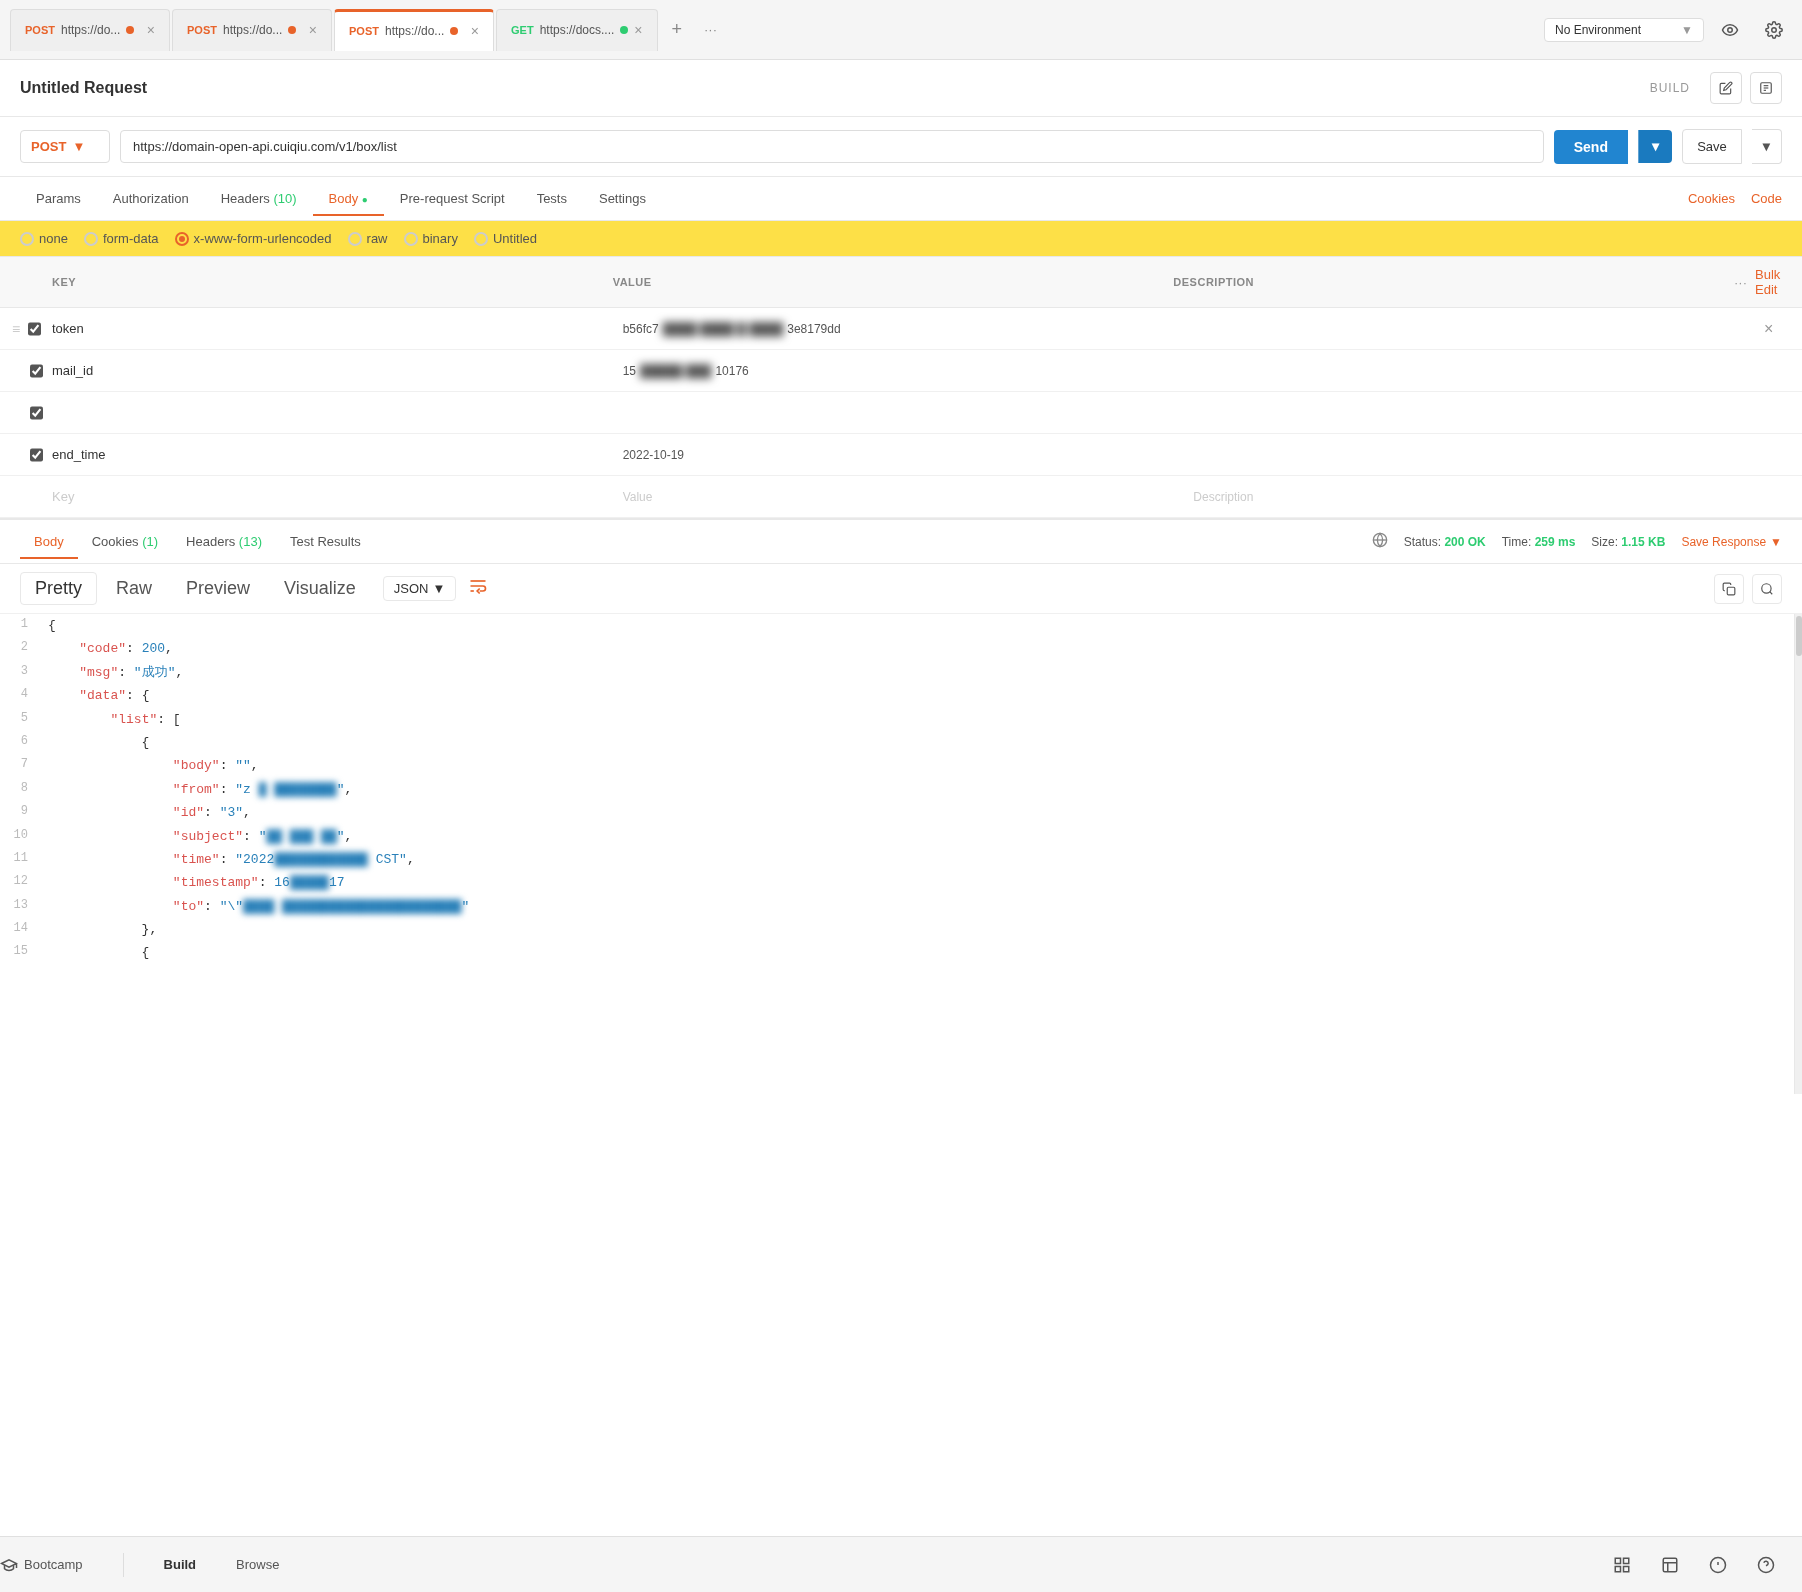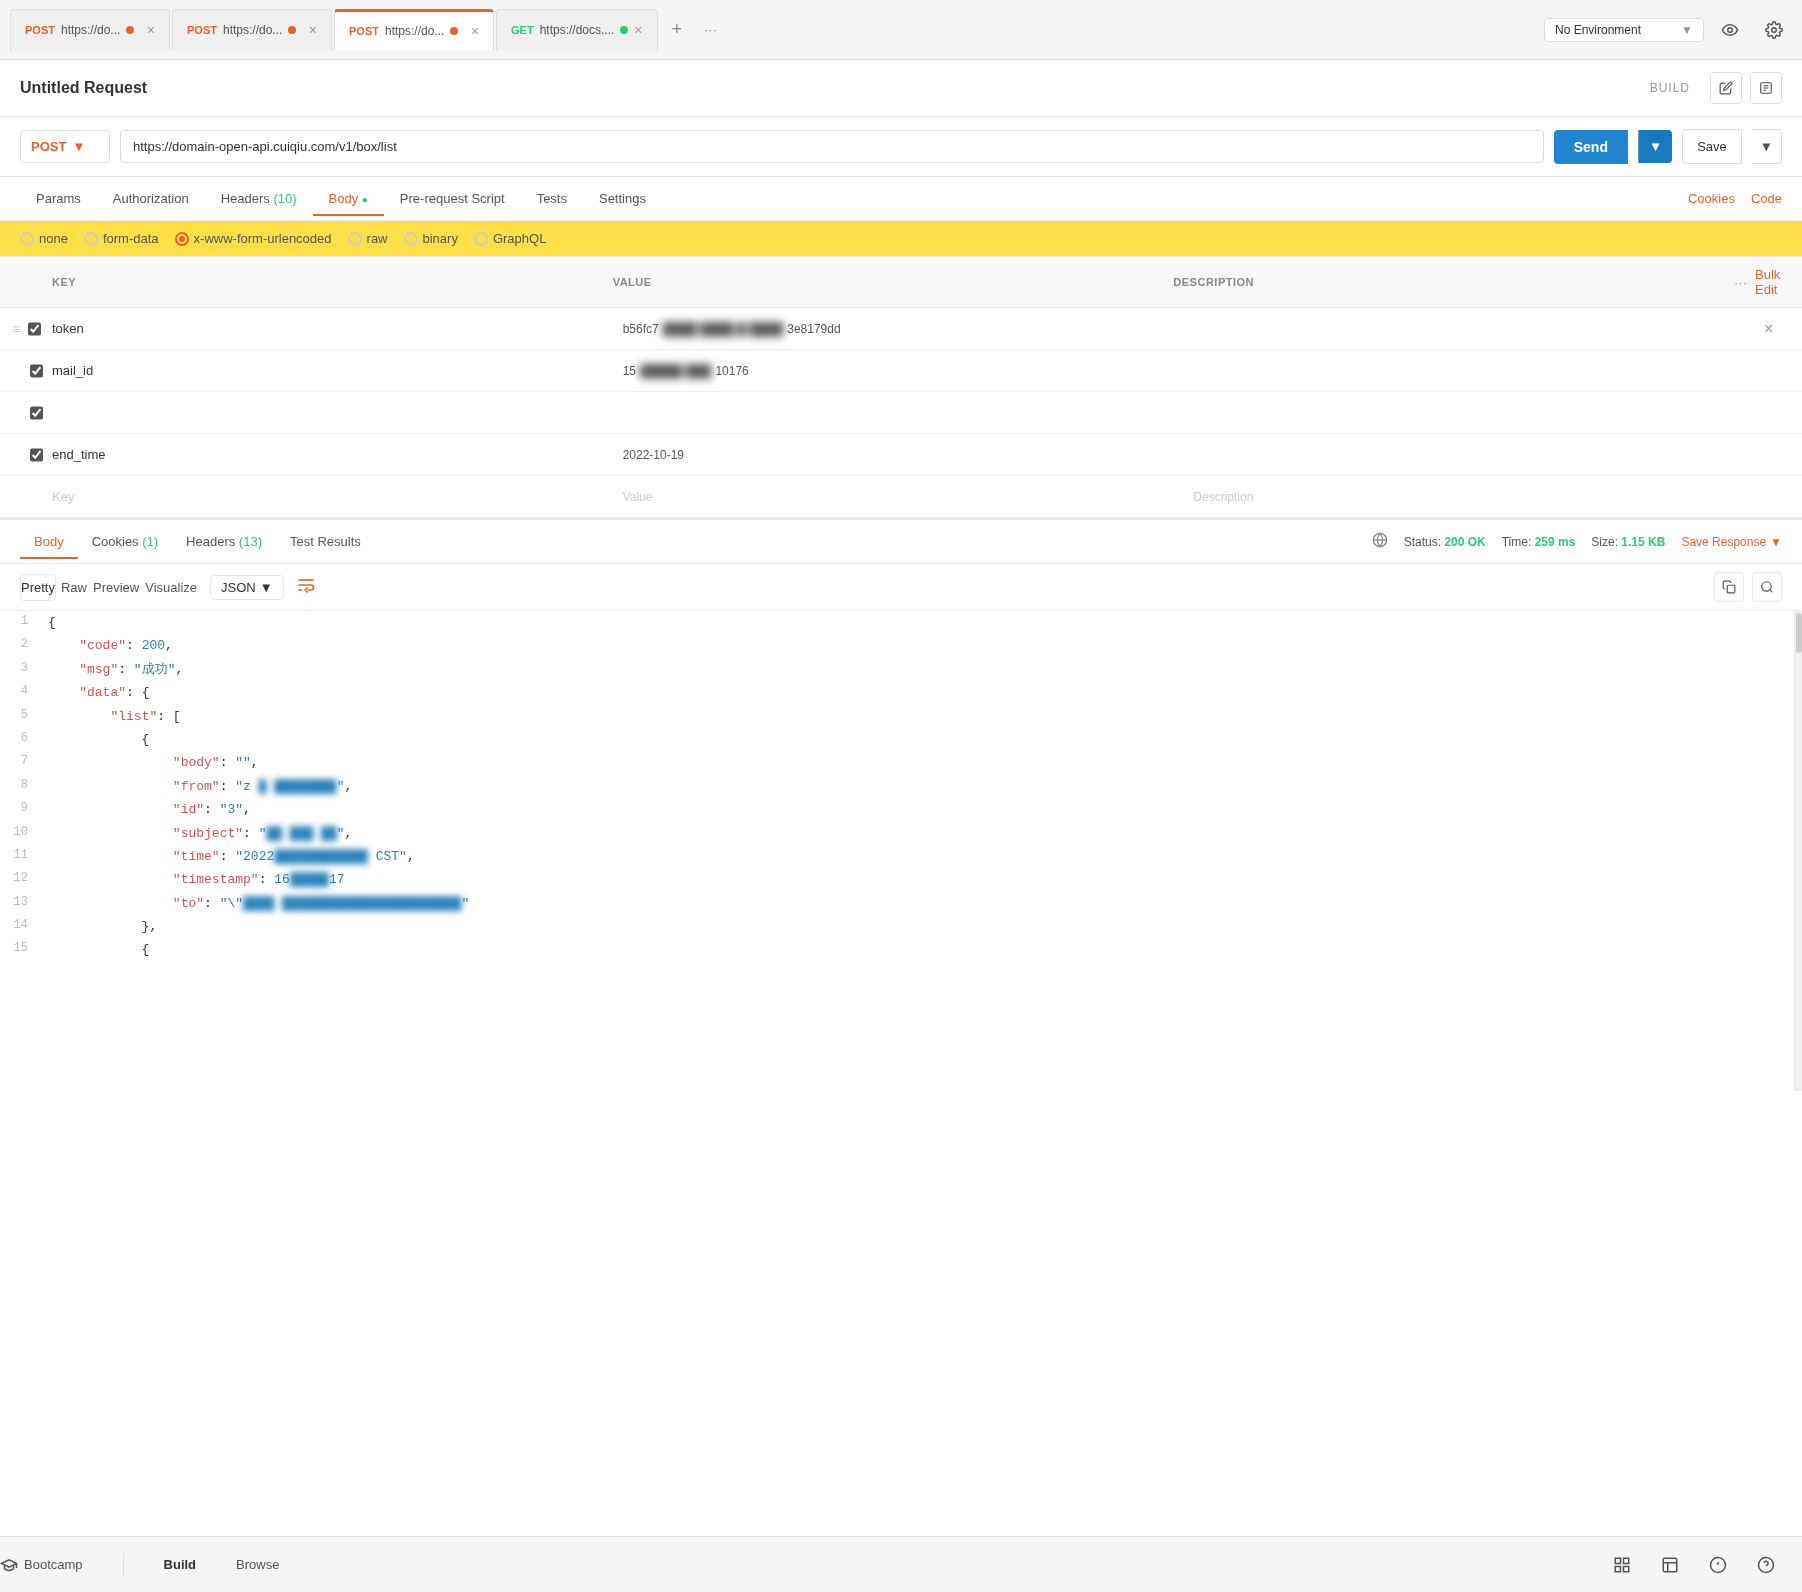--- a/index.html
+++ b/index.html
@@ -134,21 +134,21 @@
     .status-ok { color: #2ecc71; font-weight: 600; }
     .status-highlight { color: #2ecc71; font-weight: 600; }
     .save-resp { color: #e8632a; font-weight: 500; cursor: pointer; display: flex; align-items: center; gap: 4px; }
 
     
     .resp-view-bar {
       display: flex; align-items: center; padding: 8px 20px; gap: 4px; border-bottom: 1px solid #f0f0f0;
       background: #fff;
     }
     .view-tab {
-      padding: 5px 0; font-size: 13px; color: #555; cursor: pointer; border-radius: 4px;
+      padding: 5px 14px; font-size: 18px; color: #555; cursor: pointer; border-radius: 4px;
       border: 1px solid transparent;
     }
     .view-tab.active { background: #fff; border: 1px solid #e8e8e8; color: #333; font-weight: 500; }
     .format-select {
       display: flex; align-items: center; gap: 4px; border: 1px solid #e8e8e8; border-radius: 4px;
       padding: 4px 10px; margin-left: 8px; font-size: 13px; cursor: pointer;
     }
     .wrap-btn { margin-left: 8px; cursor: pointer; color: #e8632a; font-size: 18px; }
     .resp-icons { margin-left: auto; display: flex; gap: 8px; }
     .resp-icon-btn { width: 30px; height: 30px; display: flex; align-items: center; justify-content: center; cursor: pointer; color: #555; font-size: 15px; border: 1px solid #e8e8e8; border-radius: 4px; }
@@ -303,21 +303,21 @@
     <label class="radio-opt">
       <div class="radio-circle gray"></div>
       <span>raw</span>
     </label>
     <label class="radio-opt">
       <div class="radio-circle gray"></div>
       <span>binary</span>
     </label>
     <label class="radio-opt">
       <div class="radio-circle gray"></div>
-      <span>GraphQL</span>
+      <span>Untitled</span>
     </label>
   </div>
 
   <div class="kv-table">
 
     <div style="display:grid; grid-template-columns:40px 1fr 1fr 1fr 80px; background:#f8f8f8; border-bottom:1px solid #e8e8e8; padding:6px 0; align-items:center;">
       <div></div>
       <div style="padding:4px 12px; font-size:11px; font-weight:600; color:#888; letter-spacing:0.5px;">KEY</div>
       <div style="padding:4px 12px; font-size:11px; font-weight:600; color:#888; letter-spacing:0.5px;">VALUE</div>
       <div style="padding:4px 12px; font-size:11px; font-weight:600; color:#888; letter-spacing:0.5px;">DESCRIPTION</div>

